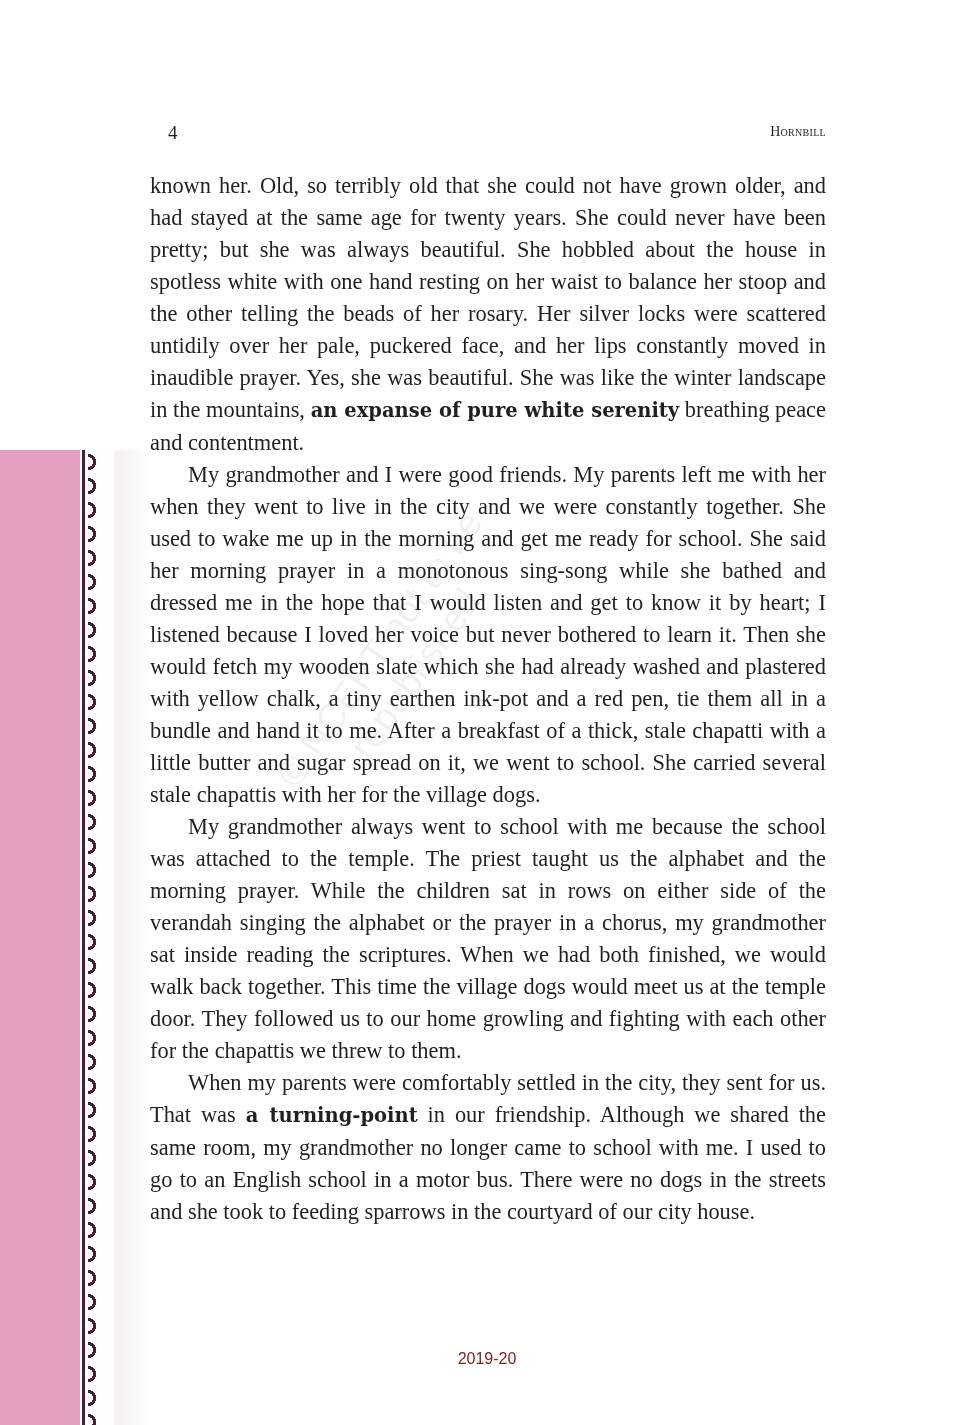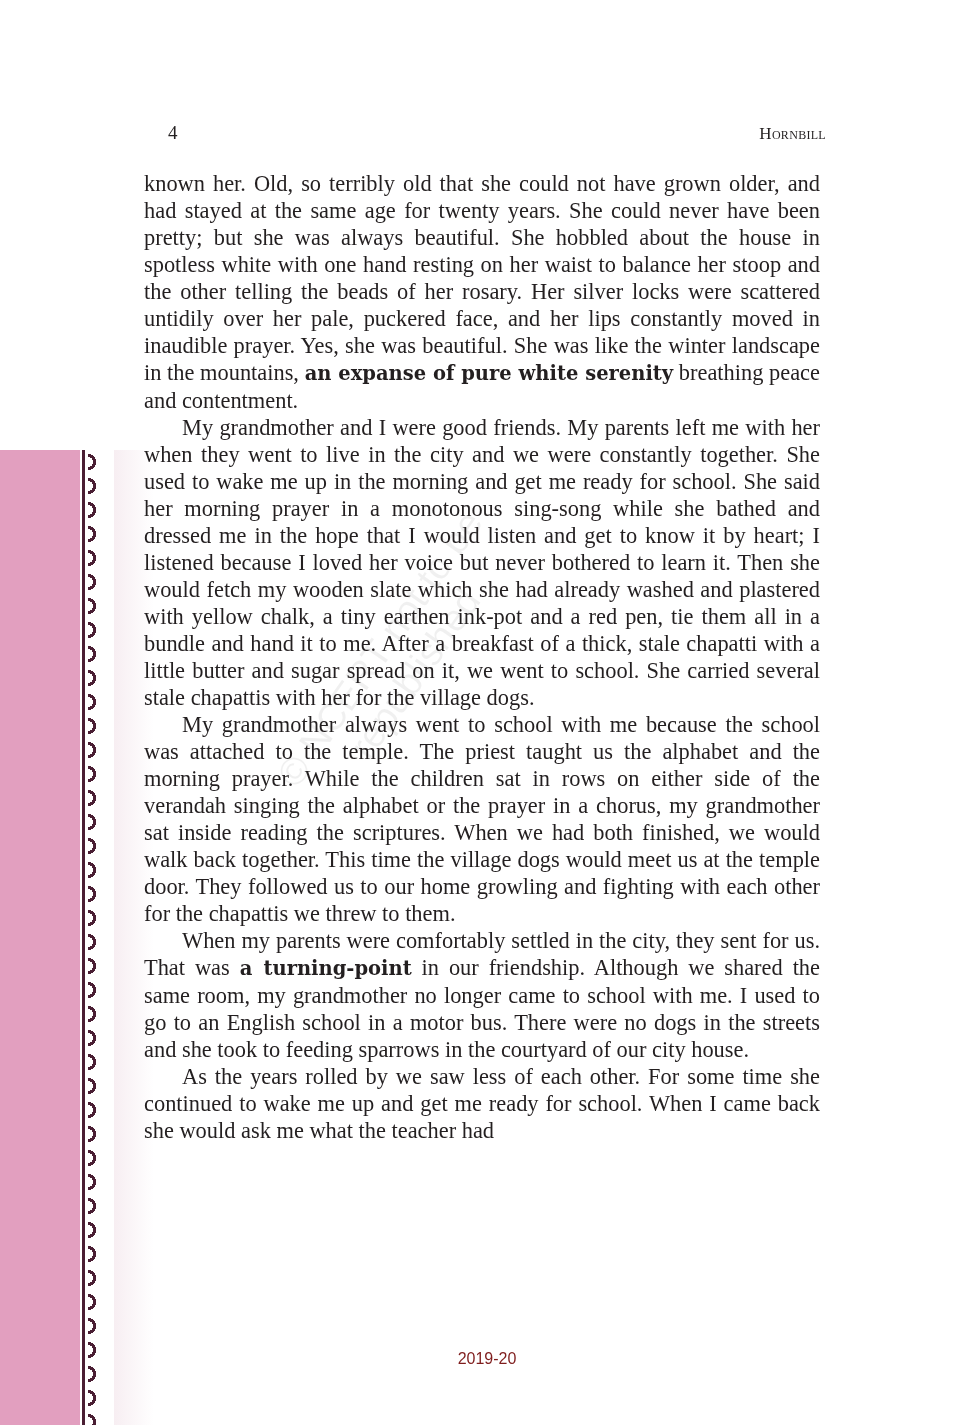--- a/index.html
+++ b/index.html
@@ -28,27 +28,27 @@
     background: linear-gradient(to right, #f7eef2, #ffffff);
   }
   .header {
     position: absolute; top: 122px; left: 168px; width: 658px; height: 30px;
   }
   .page-num {
     position: absolute; left: 0; top: 0; font-size: 19px;
     font-family: "Liberation Serif", serif;
   }
   .running-head {
-    position: absolute; right: 0; top: 2px; font-size: 17px;
+    position: absolute; right: 0; top: 2px; font-size: 14px;
     font-family: "Liberation Serif", serif; font-variant: small-caps; letter-spacing: 0.3px;
   }
   .body-text {
-    position: absolute; top: 170px; left: 144px; width: 676px;
+    position: absolute; top: 170px; left: 150px; width: 676px;
     font-family: "Liberation Serif", serif;
-    font-size: 22.4px; line-height: 27px; text-align: justify;
+    font-size: 22.4px; line-height: 32px; text-align: justify;
   }
   .body-text p { margin: 0; }
   .body-text p.indent { text-indent: 38px; }
   .body-text b { font-family: "DejaVu Serif", serif; font-size: 19.5px; font-weight: bold; }
   .watermark {
     position: absolute; left: 330px; top: 560px; width: 360px; height: 360px;
     transform: rotate(-55deg); color: rgba(0,0,0,0.06);
     font-family: "Liberation Sans", sans-serif; font-size: 38px; text-align: center;
     pointer-events: none;
   }
@@ -78,18 +78,15 @@
   </p>
   <p class="indent">
     <span>My grandmother and I were good friends. My parents left me with her when they went to live in the city and we were constantly together. She used to wake me up in the morning and get me ready for school. She said her morning prayer in a monotonous sing-song while she bathed and dressed me in the hope that I would listen and get to know it by heart; I listened because I loved her voice but never bothered to learn it. Then she would fetch my wooden slate which she had already washed and plastered with yellow chalk, a tiny earthen ink-pot and a red pen, tie them all in a bundle and hand it to me. After a breakfast of a thick, stale chapatti with a little butter and sugar spread on it, we went to school. She carried several stale chapattis with her for the village dogs.</span>
   </p>
   <p class="indent">
     <span>My grandmother always went to school with me because the school was attached to the temple. The priest taught us the alphabet and the morning prayer. While the children sat in rows on either side of the verandah singing the alphabet or the prayer in a chorus, my grandmother sat inside reading the scriptures. When we had both finished, we would walk back together. This time the village dogs would meet us at the temple door. They followed us to our home growling and fighting with each other for the chapattis we threw to them.</span>
   </p>
   <p class="indent">
     <span>When my parents were comfortably settled in the city, they sent for us. That was </span><b>a turning-point</b><span> in our friendship. Although we shared the same room, my grandmother no longer came to school with me. I used to go to an English school in a motor bus. There were no dogs in the streets and she took to feeding sparrows in the courtyard of our city house.</span>
   </p>
-  <p class="indent">
-    <span>As the years rolled by we saw less of each other. For some time she continued to wake me up and get me ready for school. When I came back she would ask me what the teacher had</span>
-  </p>
 </div>
 
 <div class="footer">2019-20</div>
 
 </body></html>

